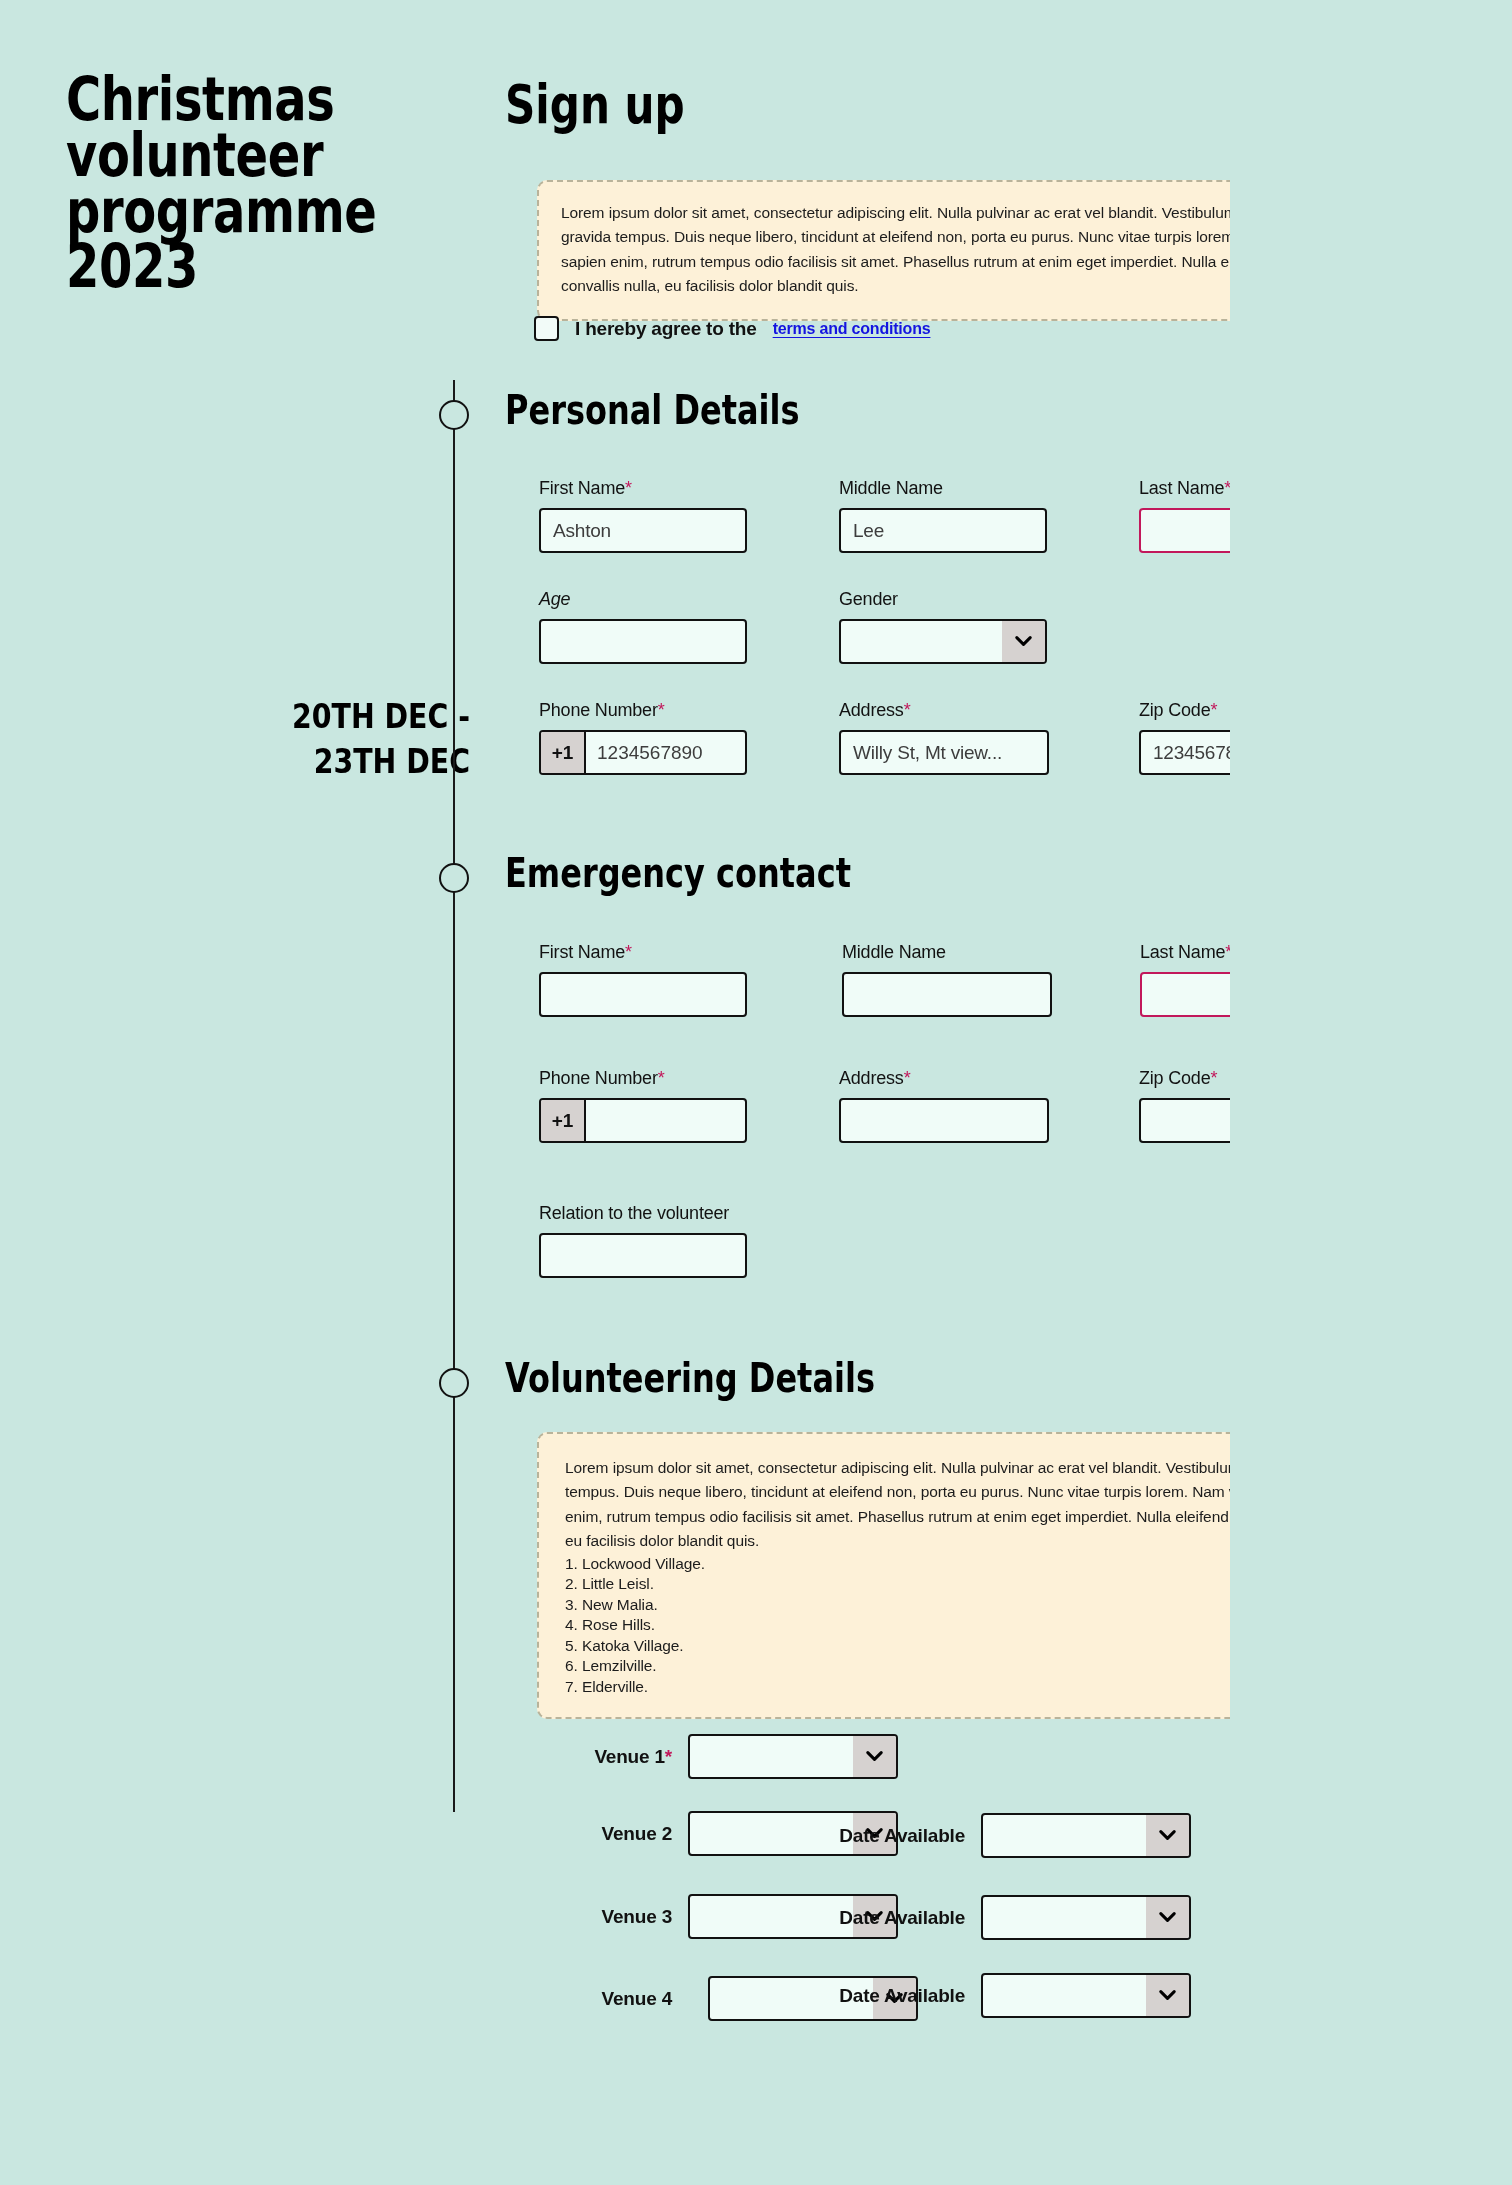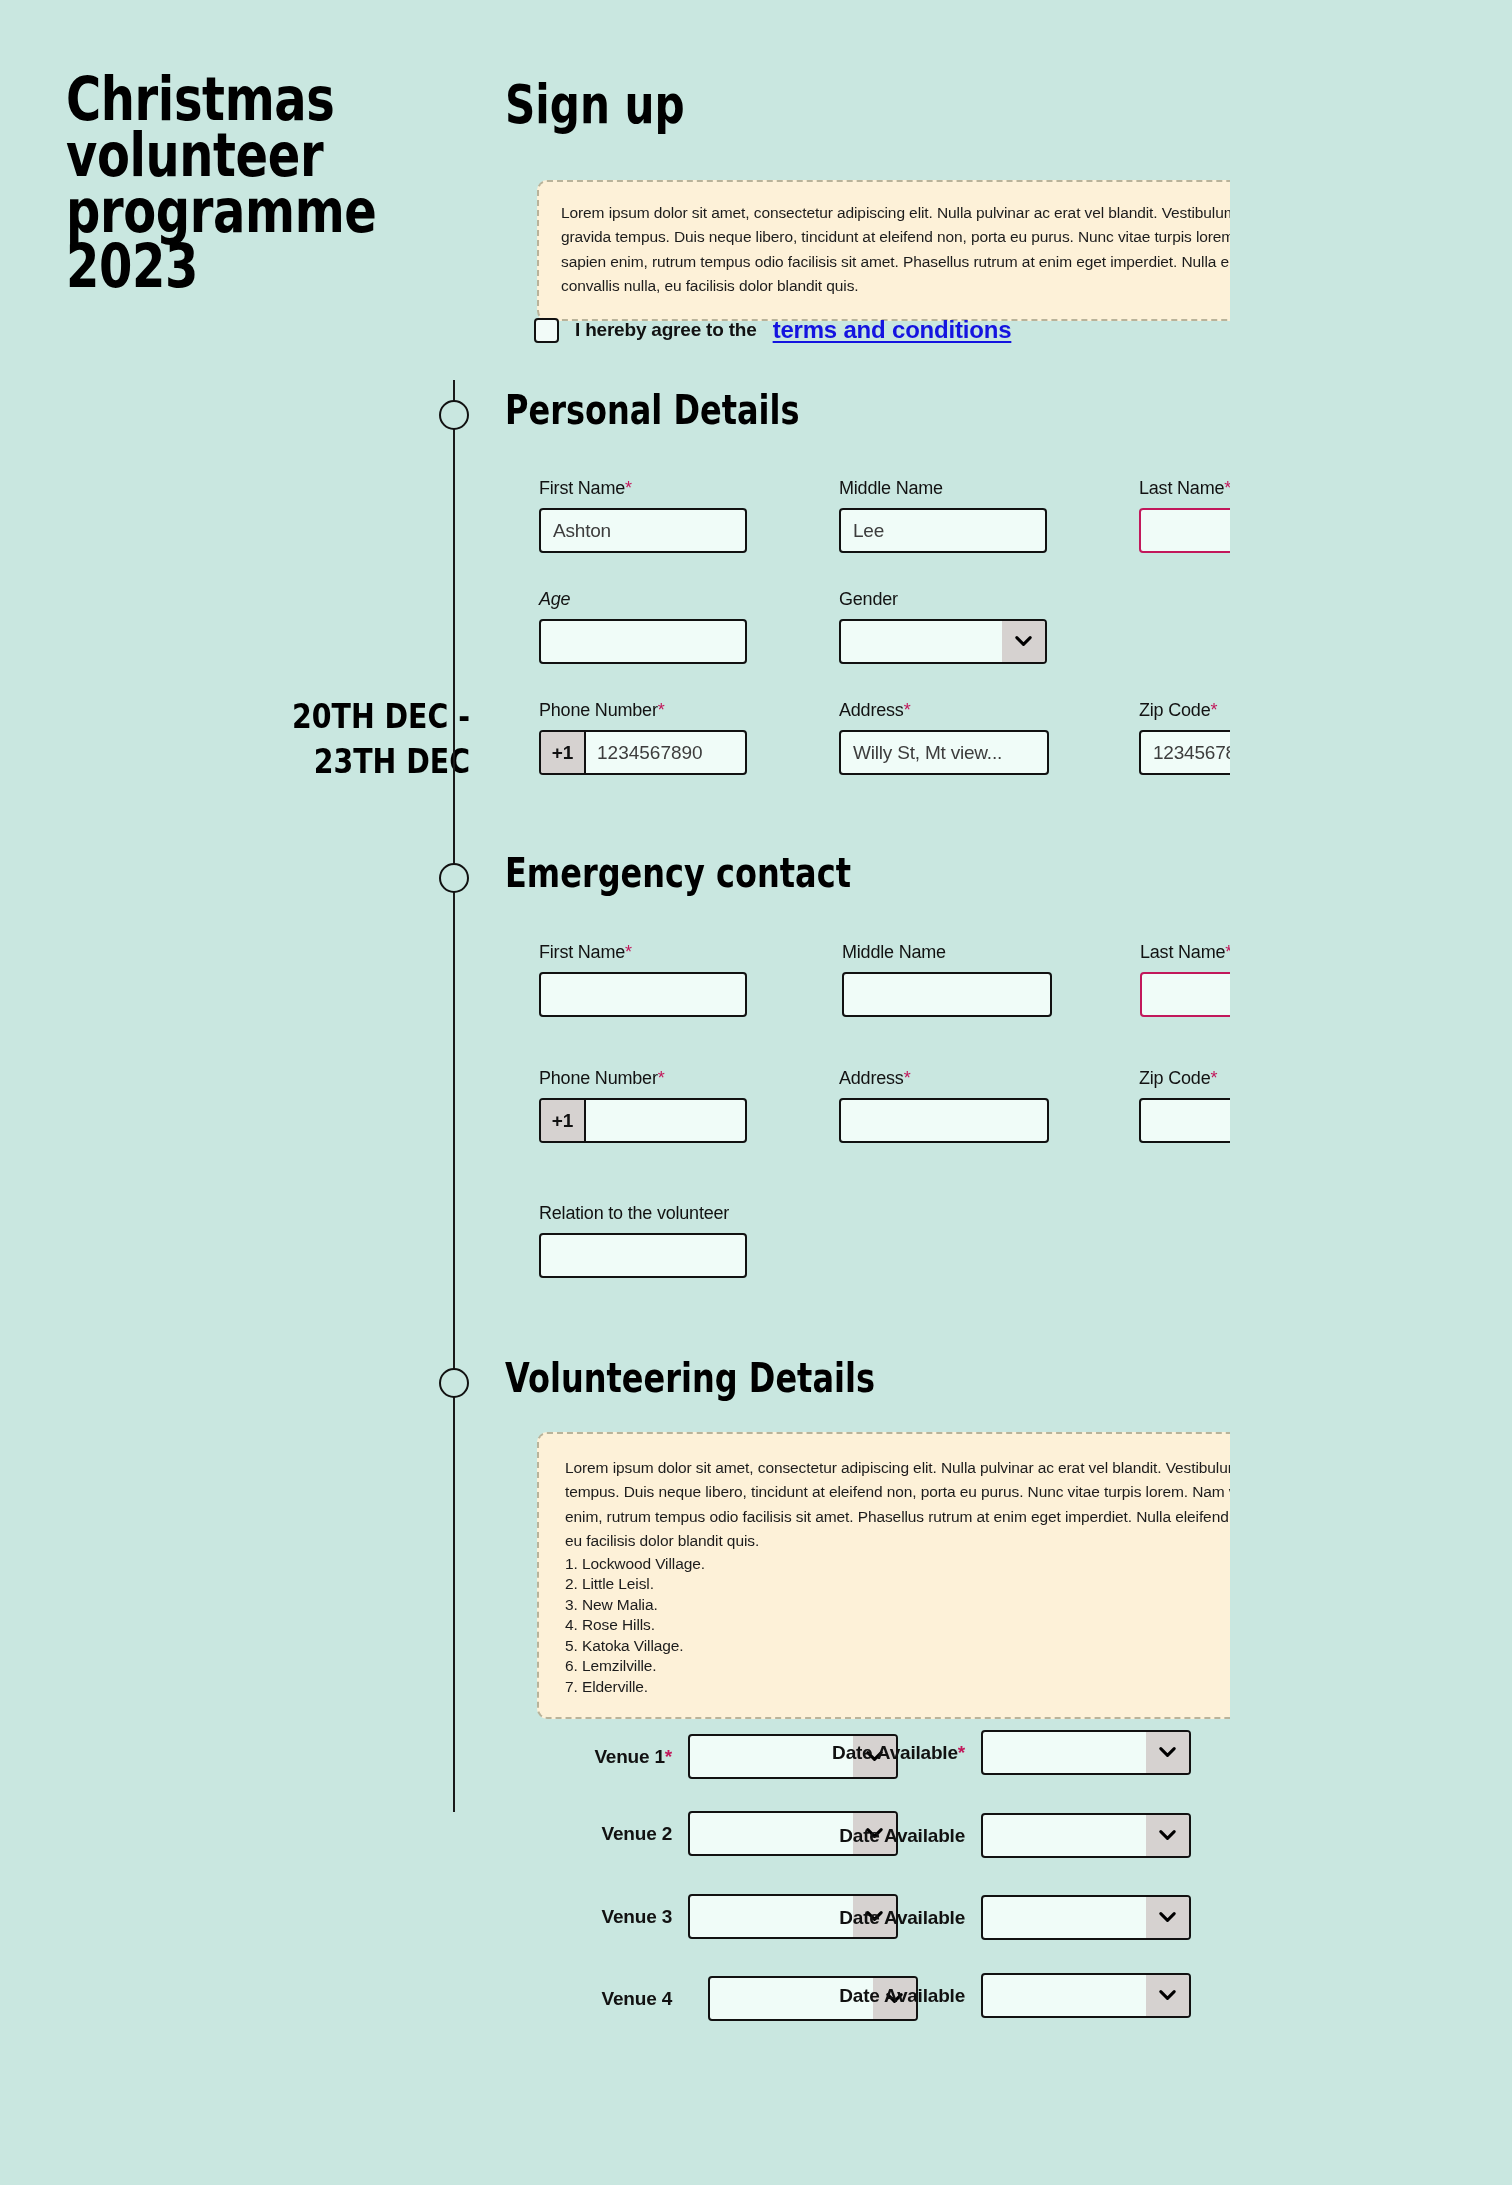--- a/index.html
+++ b/index.html
@@ -155,21 +155,21 @@
     background: #f2fbf8;
     flex: none;
   }
   .agree-text {
     font-size: 19px;
     font-weight: 700;
     color: #111;
     letter-spacing: -0.2px;
   }
   .agree-link {
-    font-size: 24px;
+    font-size: 16px;
     font-weight: 700;
     color: #1414e0;
     text-decoration: underline;
     text-underline-offset: 3px;
     letter-spacing: -0.2px;
   }
 
   
   .field { position: absolute; }
   .f-label {
@@ -435,33 +435,20 @@
     </div>
     <div class="sel-wrap w-venue">
       <div class="sel-val"></div>
       <div class="sel-arrow">
         <svg width="17" height="11" viewBox="0 0 17 11">
             <path d="M1.8 1.6 L8.5 8.4 L15.2 1.6" stroke="#000" stroke-width="3" fill="none" stroke-linecap="round" stroke-linejoin="round"></path>
           </svg>
       </div>
     </div>
   </div>
-  <div class="vrow" style="left:790px; top:1730px;">
-    <div class="vlabel w2">
-      <span>Date Available</span><span class="req">*</span>
-    </div>
-    <div class="sel-wrap w-date">
-      <div class="sel-val"></div>
-      <div class="sel-arrow">
-        <svg width="17" height="11" viewBox="0 0 17 11">
-            <path d="M1.8 1.6 L8.5 8.4 L15.2 1.6" stroke="#000" stroke-width="3" fill="none" stroke-linecap="round" stroke-linejoin="round"></path>
-          </svg>
-      </div>
-    </div>
-  </div>
 
   <div class="vrow" style="left:572px; top:1811px;">
     <div class="vlabel w1">Venue 2</div>
     <div class="sel-wrap w-venue">
       <div class="sel-val"></div>
       <div class="sel-arrow">
         <svg width="17" height="11" viewBox="0 0 17 11">
             <path d="M1.8 1.6 L8.5 8.4 L15.2 1.6" stroke="#000" stroke-width="3" fill="none" stroke-linecap="round" stroke-linejoin="round"></path>
           </svg>
       </div>

